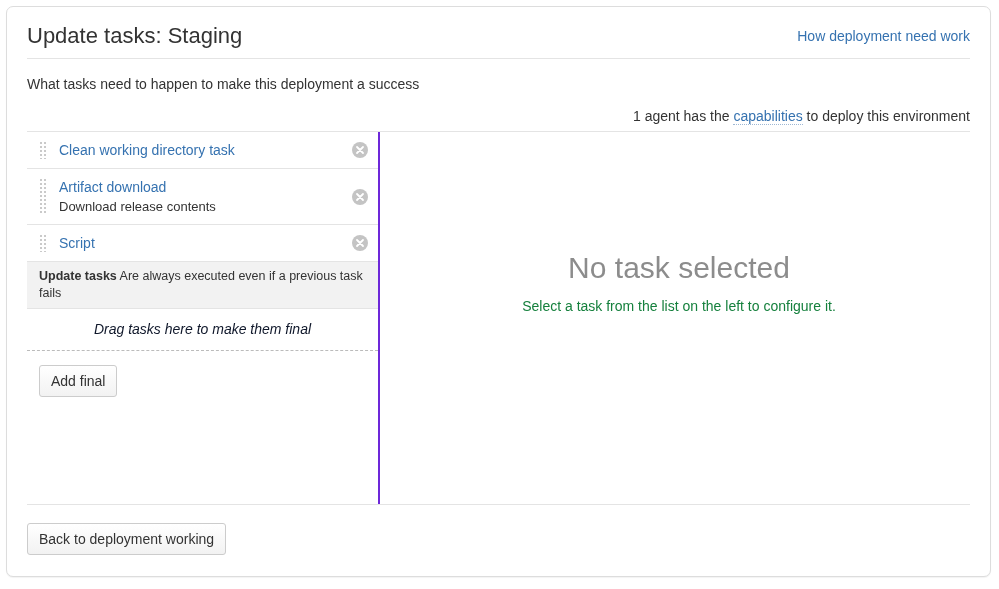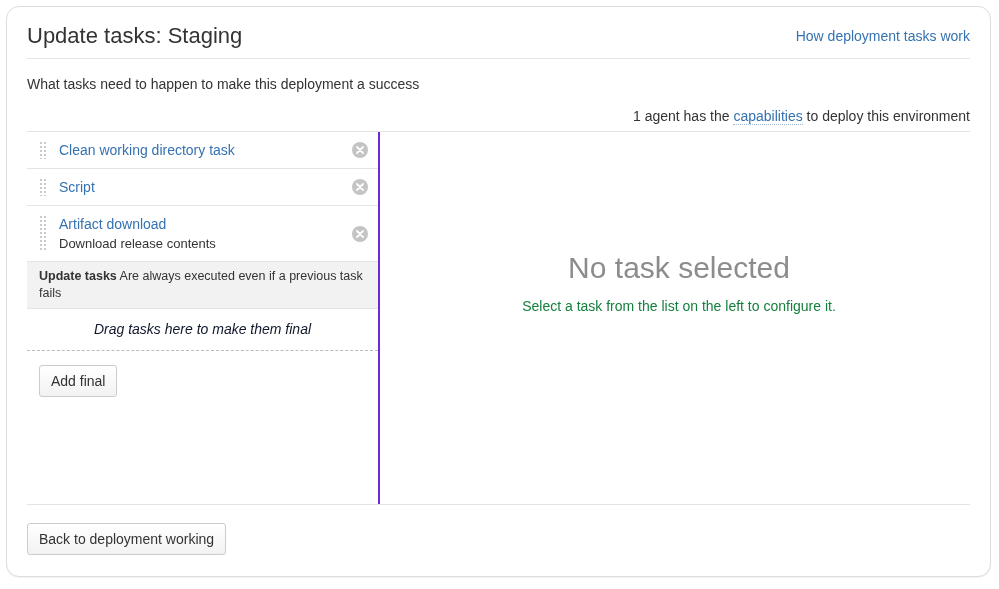--- a/index.html
+++ b/index.html
@@ -17,21 +17,21 @@
   }
 
   .page-card {
     position: absolute;
     left: 6px;
     top: 6px;
     width: 985px;
     height: 571px;
     background: #ffffff;
     border: 1px solid #dddddd;
-    border-radius: 13px;
+    border-radius: 7px;
     box-sizing: border-box;
     box-shadow: 0 1px 1px rgba(0,0,0,0.05);
     overflow: hidden;
   }
 
   
   .header-row {
     position: relative;
     padding: 16px 20px 0 20px;
     height: 38px;
@@ -242,66 +242,66 @@
     padding: 18px 0 0 20px;
   }
 </style>
 </head>
 <body>
 
 <div class="page-card">
 
   <div class="header-row">
     <h1 class="page-title">Update tasks: Staging</h1>
-    <a class="header-link" href="#">How deployment tasks work</a>
+    <a class="header-link" href="#">How deployment need work</a>
   </div>
 
   <div class="hr-top"></div>
 
   <div class="subtitle">What tasks need to happen to make this deployment a success</div>
 
   <div class="agent-line"><span>1 agent has the </span><a class="cap-link" href="#">capabilities</a><span> to deploy this environment</span></div>
 
   <div class="body-split">
 
     <div class="col-left">
 
       <ul class="task-list">
 
         <li class="task-item">
           <span class="drag-handle"></span>
           <a class="task-name" href="#">Clean working directory task</a>
-          <button class="remove-btn" title="Remove task">
-            <svg width="16" height="16" viewBox="0 0 16 16" aria-hidden="true">
-              <path d="M5 5 L11 11 M11 5 L5 11" stroke="#ffffff" stroke-width="1.8" stroke-linecap="round" fill="none"></path>
-            </svg>
-          </button>
-        </li>
-
-        <li class="task-item">
-          <span class="drag-handle"></span>
-          <a class="task-name" href="#">Script</a>
           <button class="remove-btn" title="Remove task">
             <svg width="16" height="16" viewBox="0 0 16 16" aria-hidden="true">
               <path d="M5 5 L11 11 M11 5 L5 11" stroke="#ffffff" stroke-width="1.8" stroke-linecap="round" fill="none"></path>
             </svg>
           </button>
         </li>
 
         <li class="task-item">
           <span class="drag-handle"></span>
           <a class="task-name" href="#">Artifact download</a>
           <span class="task-desc">Download release contents</span>
           <button class="remove-btn" title="Remove task">
             <svg width="16" height="16" viewBox="0 0 16 16" aria-hidden="true">
               <path d="M5 5 L11 11 M11 5 L5 11" stroke="#ffffff" stroke-width="1.8" stroke-linecap="round" fill="none"></path>
             </svg>
           </button>
         </li>
 
+        <li class="task-item">
+          <span class="drag-handle"></span>
+          <a class="task-name" href="#">Script</a>
+          <button class="remove-btn" title="Remove task">
+            <svg width="16" height="16" viewBox="0 0 16 16" aria-hidden="true">
+              <path d="M5 5 L11 11 M11 5 L5 11" stroke="#ffffff" stroke-width="1.8" stroke-linecap="round" fill="none"></path>
+            </svg>
+          </button>
+        </li>
+
       </ul>
 
       <div class="final-header"><strong>Update tasks</strong> <span class="final-desc">Are always executed even if a previous task fails</span></div>
 
       <div class="final-dropzone">Drag tasks here to make them final</div>
 
       <div class="add-task-wrap">
         <button class="btn">Add final</button>
       </div>
 

